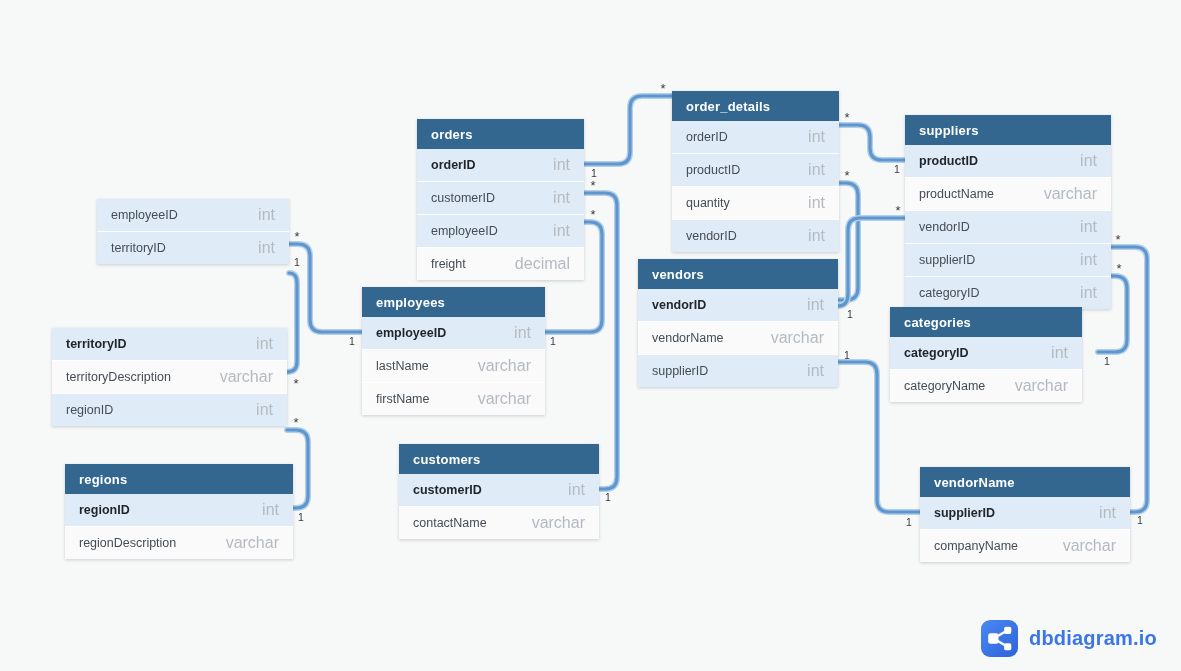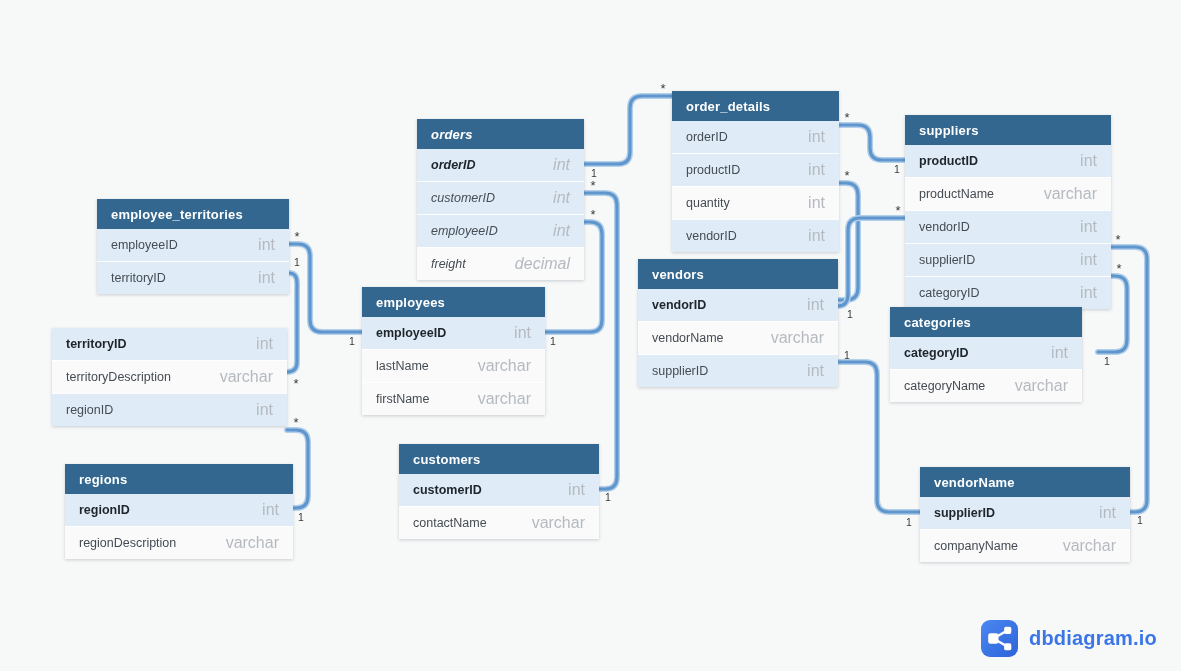--- a/index.html
+++ b/index.html
@@ -147,21 +147,21 @@
         </div>
         <div class="table-row">
           <span class="field-name">quantity</span>
           <span class="field-type">int</span>
         </div>
         <div class="table-row key">
           <span class="field-name">vendorID</span>
           <span class="field-type">int</span>
         </div>
       </div>
-      <div class="table-card" style="left: 417px; top: 119px; width: 167px; font-style: italic;">
+      <div class="table-card" style="left: 417px; top: 119px; width: 167px;">
         <div class="table-header">
           <span>orders</span>
         </div>
         <div class="table-row key pk">
           <span class="field-name">orderID</span>
           <span class="field-type">int</span>
         </div>
         <div class="table-row key">
           <span class="field-name">customerID</span>
           <span class="field-type">int</span>
@@ -194,23 +194,20 @@
         <div class="table-row key">
           <span class="field-name">supplierID</span>
           <span class="field-type">int</span>
         </div>
         <div class="table-row key">
           <span class="field-name">categoryID</span>
           <span class="field-type">int</span>
         </div>
       </div>
       <div class="table-card" style="left: 97px; top: 199px; width: 192px;">
-        <div class="table-header">
-          <span>employee_territories</span>
-        </div>
         <div class="table-row key">
           <span class="field-name">employeeID</span>
           <span class="field-type">int</span>
         </div>
         <div class="table-row key">
           <span class="field-name">territoryID</span>
           <span class="field-type">int</span>
         </div>
       </div>
       <div class="table-card" style="left: 362px; top: 287px; width: 183px;">

